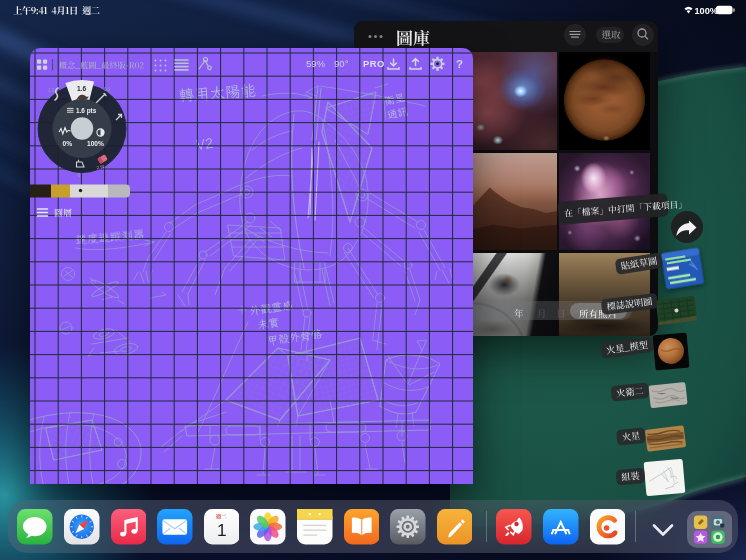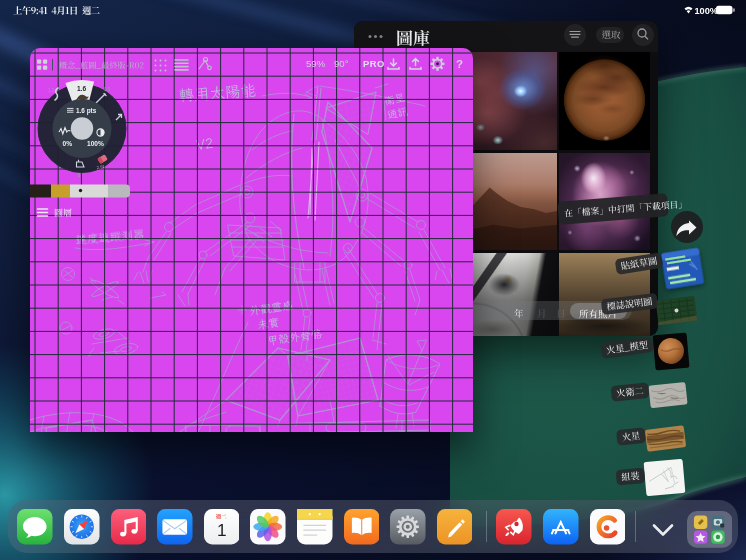--- a/index.html
+++ b/index.html
@@ -6,21 +6,21 @@
 .wall,.status,.over{position:absolute;left:0;top:0}
 
 .photos{position:absolute;left:354px;top:21px;width:304px;height:315px;border-radius:9px;overflow:hidden;background:#0d0d0f;box-shadow:0 18px 40px rgba(0,0,0,0.55)}
 .ptitle{position:absolute;left:0;top:0;width:100%;height:31px;background:#141416}
 .pc{position:absolute;width:22px;height:22px;border-radius:50%;background:#222225;top:2.5px}
 .pill{position:absolute;left:242px;top:5.5px;width:28px;height:16px;border-radius:8px;background:#222225}
 .ph{position:absolute;width:91px;height:97.5px;background-size:cover}
 .pscrim{position:absolute;left:0;top:225px;width:100%;height:90px;background:linear-gradient(rgba(10,10,12,0),rgba(10,10,12,0.5) 60%,rgba(10,10,12,0.55))}
 .pseg{position:absolute;left:88px;top:280px;width:190px;height:19px;border-radius:9.5px;background:rgba(118,120,125,0.32)}
 .psel{position:absolute;left:216px;top:281.5px;width:57px;height:16px;border-radius:8px;background:rgba(165,167,172,0.45)}
-.concepts{position:absolute;left:30px;top:48px;width:443px;height:384px;border-radius:10px 10px 0 0;overflow:hidden;background:#d946ef;box-shadow:0 18px 40px rgba(0,0,0,0.55)}
+.concepts{position:absolute;left:30px;top:48px;width:443px;height:436px;border-radius:10px 10px 0 0;overflow:hidden;background:#8b5cf6;box-shadow:0 18px 40px rgba(0,0,0,0.55)}
 
 .dock{position:absolute;left:8px;top:500px;width:730px;height:53px;border-radius:19px;background:rgba(100,103,114,0.44);backdrop-filter:blur(18px) saturate(140%);-webkit-backdrop-filter:blur(18px) saturate(140%)}
 .dsep{position:absolute;top:511px;width:1px;height:31px;background:rgba(235,235,245,0.28)}
 
 </style></head>
 <body>
 <div id="screen">
 
 <svg class="wall" width="746" height="560" viewBox="0 0 746 560">
 <defs>

